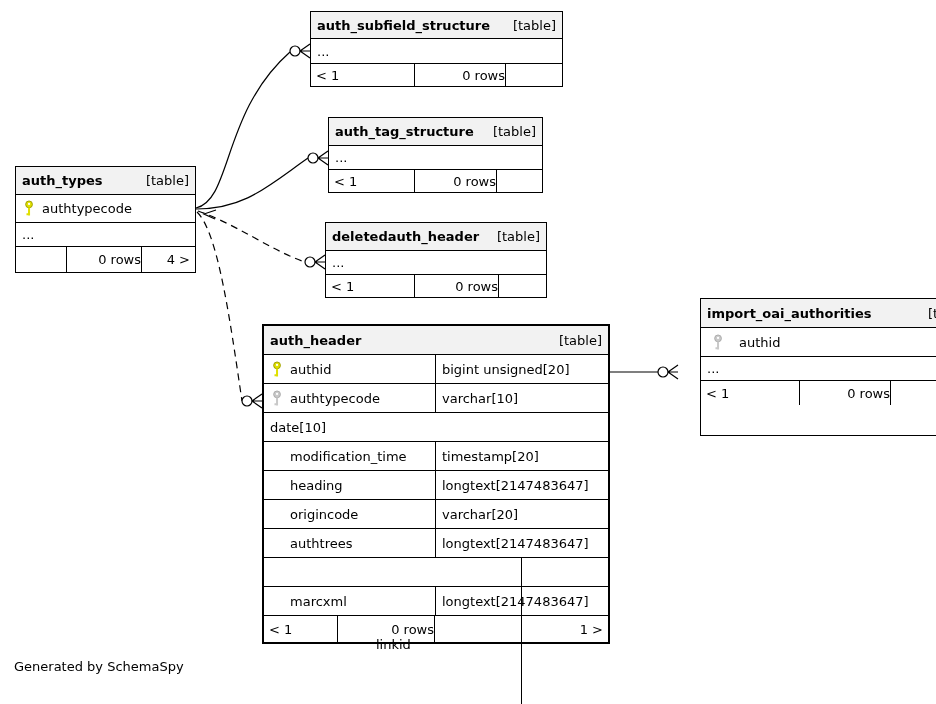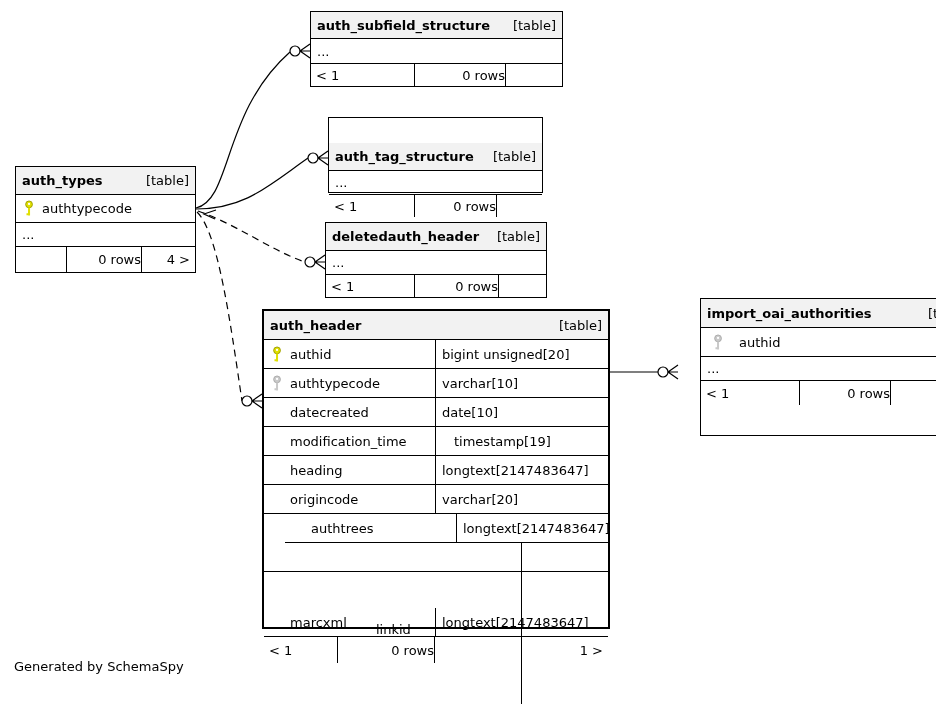--- a/index.html
+++ b/index.html
@@ -114,21 +114,21 @@
       <div class="c c2" style="width:91px;">
           <span>0 rows</span>
         </div>
       <div class="c c3">
           <span></span>
         </div>
     </div>
   </div>
 
   <div class="tbl" style="left:328px;top:117px;width:215px;height:76px;">
-    <div class="thead" style="height:28px;margin-top:25px;">
+    <div class="thead" style="height:28px;">
       <span class="tname">auth_tag_structure</span>
       <span class="ttag">[table]</span>
     </div>
     <div class="row" style="height:24px;">
       <span class="more">...</span>
     </div>
     <div class="tfoot" style="height:22px;">
       <div class="c c1" style="width:86px;">
           <span>&lt; 1</span>
         </div>
@@ -155,21 +155,21 @@
         </div>
       <div class="c c2" style="width:84px;">
           <span>0 rows</span>
         </div>
       <div class="c c3">
           <span></span>
         </div>
     </div>
   </div>
 
-  <div class="tbl focus" style="left:262px;top:309px;width:348px;height:320px;">
+  <div class="tbl focus" style="left:262px;top:324px;width:348px;height:320px;">
     <div class="thead" style="height:29px;">
       <span class="tname">auth_header</span>
       <span class="ttag">[table]</span>
     </div>
 
     <div class="row r2" style="height:29px;">
       <span class="namecell">
         <span class="keyslot">
           <svg class="key" viewBox="0 0 12 18" width="11" height="17">
             <circle cx="5.5" cy="4.5" r="3.7" fill="var(--pk)" stroke="var(--pk-stroke)" stroke-width="1"></circle>
@@ -190,62 +190,58 @@
             <circle cx="5.5" cy="4" r="1.2" fill="#fff"></circle>
             <path d="M5.5,8 L5.5,16.5 M5.5,15.3 L2.7,15.3" stroke="var(--fk)" stroke-width="2.2" fill="none"></path>
           </svg>
         </span>
         <span class="colname">authtypecode</span>
       </span>
       <span class="typecell">varchar[10]</span>
     </div>
 
     <div class="row r2" style="height:29px;">
-      <span class="namecell">
-          <span class="nokey"></span>
-        <span class="colname">datecreated</span>
-        </span>
       <span class="typecell">date[10]</span>
     </div>
-    <div class="row r2" style="height:29px;gap:12px;">
+    <div class="row r2" style="height:29px;">
       <span class="namecell">
           <span class="nokey"></span>
         <span class="colname">modification_time</span>
         </span>
-      <span class="typecell">timestamp[19]</span>
+      <span class="typecell">timestamp[20]</span>
     </div>
     <div class="row r2" style="height:29px;">
       <span class="namecell">
           <span class="nokey"></span>
         <span class="colname">heading</span>
         </span>
       <span class="typecell">longtext[2147483647]</span>
     </div>
     <div class="row r2" style="height:29px;">
       <span class="namecell">
           <span class="nokey"></span>
         <span class="colname">origincode</span>
         </span>
       <span class="typecell">varchar[20]</span>
     </div>
-    <div class="row r2" style="height:29px;margin-left:21px;">
+    <div class="row r2" style="height:29px;">
       <span class="namecell">
           <span class="nokey"></span>
         <span class="colname">authtrees</span>
         </span>
       <span class="typecell">longtext[2147483647]</span>
     </div>
     <div class="row r2" style="height:29px;flex-direction:column;">
       <span class="namecell">
           <span class="nokey"></span>
         <span class="colname">linkid</span>
         </span>
       <span class="typecell">bigint[18]</span>
     </div>
-    <div class="row r2" style="height:29px;margin-top:36px;">
+    <div class="row r2" style="height:29px;">
       <span class="namecell">
           <span class="nokey"></span>
         <span class="colname">marcxml</span>
         </span>
       <span class="typecell">longtext[2147483647]</span>
     </div>
 
     <div class="tfoot" style="height:26px;">
       <div class="c c1" style="width:74px;">
           <span>&lt; 1</span>

